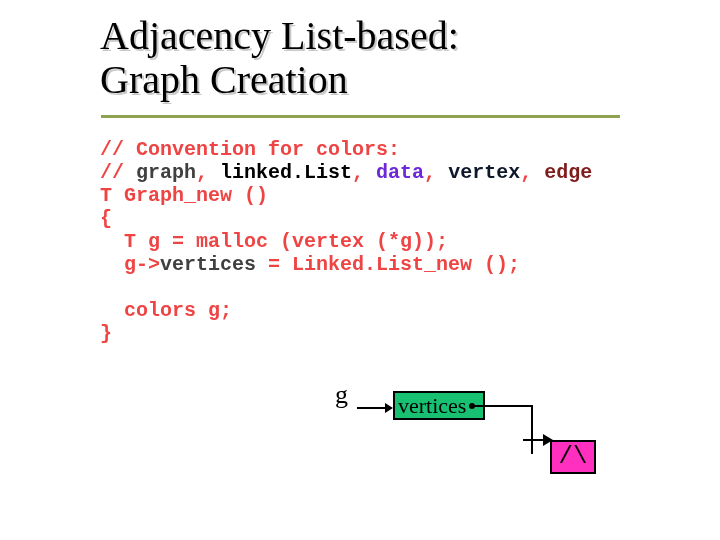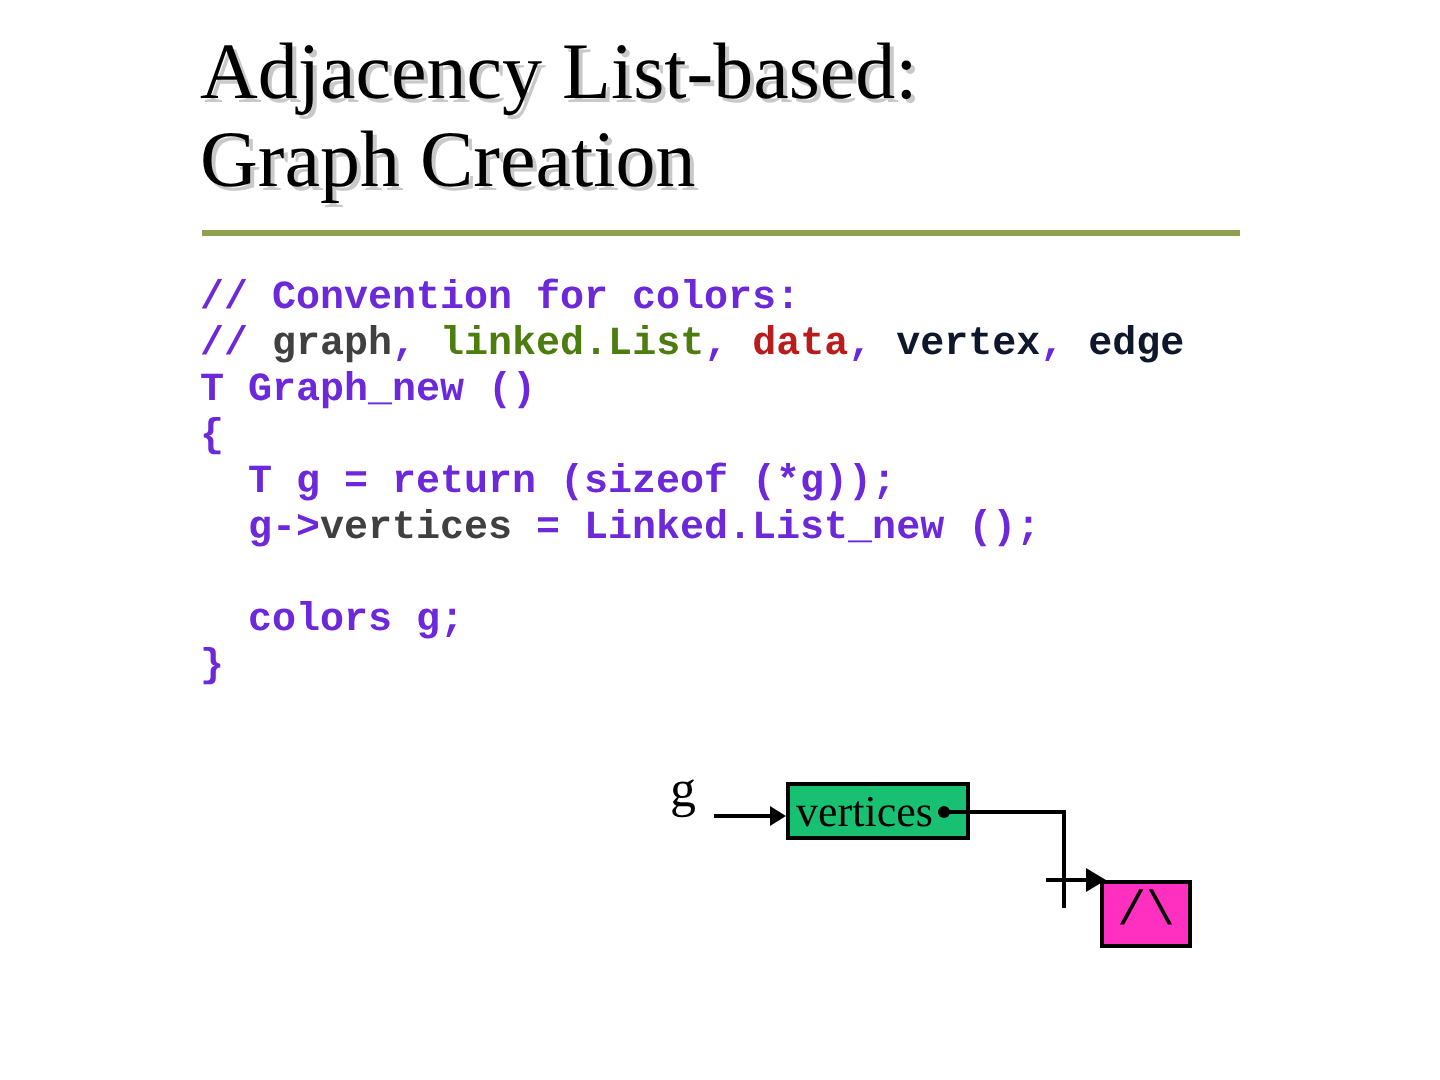--- a/index.html
+++ b/index.html
@@ -47,26 +47,26 @@
   .code {
     position: absolute;
     left: 100px;
     top: 138px;
     font-family: "Courier New", Courier, monospace;
     font-size: 20px;
     line-height: 23px;
     white-space: pre;
     font-weight: bold;
   }
-  .c-black  { color: #6d28d9; }
+  .c-black  { color: #ef4444; }
   .c-blue   { color: #404040; }
-  .c-green  { color: #4d7c0f; }
-  .c-red    { color: #b91c1c; }
+  .c-green  { color: #000000; }
+  .c-red    { color: #6d28d9; }
   .c-purple { color: #0f172a; }
-  .c-olive  { color: #0f172a; margin-top: 34px; }
+  .c-olive  { color: #7f1d1d; margin-top: 34px; }
 
   .diagram {
     position: absolute;
     left: 335px;
     top: 380px;
     width: 300px;
     height: 130px;
   }
   .g-label {
     position: absolute;
@@ -132,21 +132,21 @@
     <span class="front"><span>Adjacency List-based:</span>
 <span>Graph Creation</span></span>
   </div>
 
   <div class="underline"></div>
 
   <div class="code"><span class="c-black">// Convention for colors:</span>
 <span class="c-black">// </span><span class="c-blue">graph</span><span class="c-black">, </span><span class="c-green">linked.List</span><span class="c-black">, </span><span class="c-red">data</span><span class="c-black">, </span><span class="c-purple">vertex</span><span class="c-black">, </span><span class="c-olive">edge</span>
 <span class="c-black">T Graph_new ()</span>
 <span class="c-black">{</span>
-<span class="c-black">  T g = return (sizeof (*g));</span>
+<span class="c-black">  T g = malloc (vertex (*g));</span>
 <span class="c-black">  g-&gt;</span><span class="c-blue">vertices</span><span class="c-black"> = Linked.List_new ();</span>
 <span></span>
 <span class="c-black">  colors g;</span>
 <span class="c-black">}</span></div>
 
   <div class="diagram">
     <div class="g-label">g</div>
 
     <svg class="arrow-g" viewBox="0 0 36 12">
       <line x1="0" y1="6" x2="28" y2="6" stroke="#000" stroke-width="2"></line>

